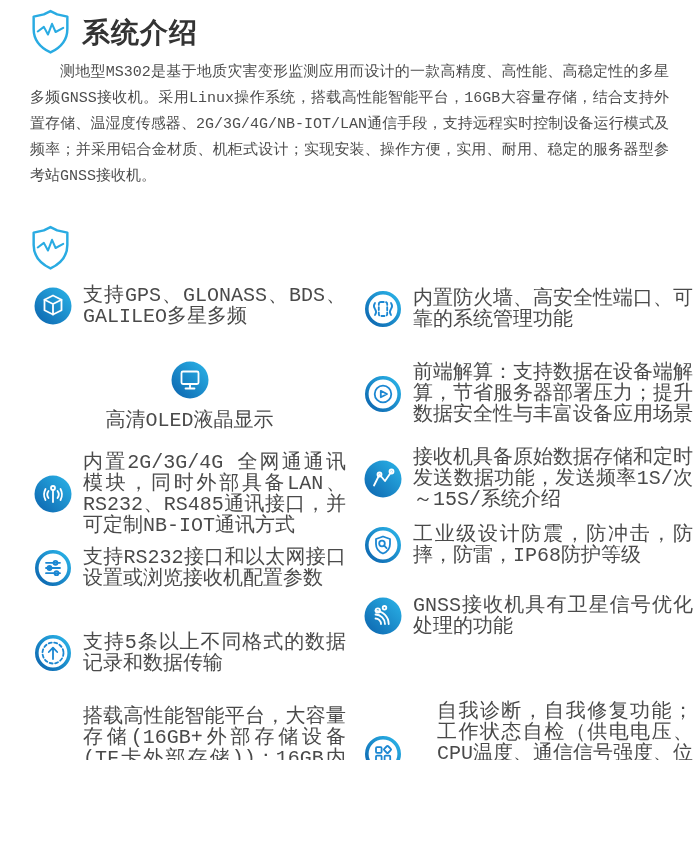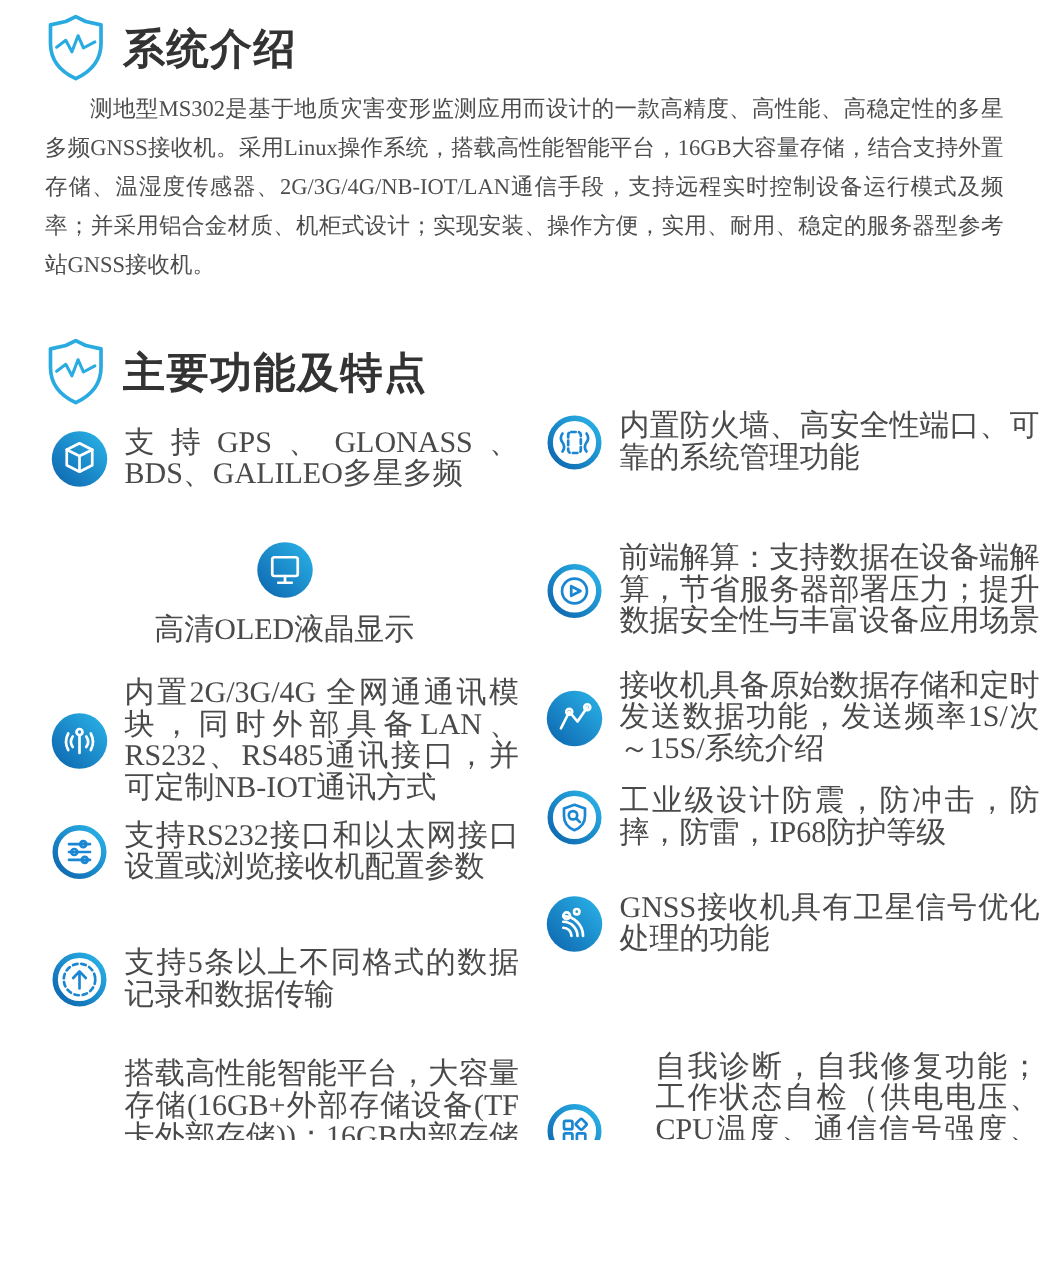--- a/index.html
+++ b/index.html
@@ -1,18 +1,18 @@
 <!DOCTYPE html>
 <html><head>
 <meta charset="utf-8">
 <style>
   html,body{margin:0;padding:0;background:#fff;}
   .page{
     position:relative;width:697px;height:760px;background:#ffffff;
-    font-family:Liberation Serif, serif;overflow:hidden;
+    font-family:Liberation Mono, monospace;overflow:hidden;
   }
   .section-header{position:absolute;display:flex;align-items:center;gap:9px;}
   .section-header .shield{width:45px;height:49px;flex:0 0 auto;}
   .section-title{font-size:28px;font-weight:700;color:#333333;letter-spacing:1px;}
   .intro-paragraph{
     position:absolute;left:30px;top:60px;width:639px;
     font-size:15px;line-height:26px;color:#4d4d4d;
     text-align:justify;text-indent:2em;margin:0;
   }
   .feature-item{
@@ -55,21 +55,20 @@
 
   <p class="intro-paragraph">测地型MS302是基于地质灾害变形监测应用而设计的一款高精度、高性能、高稳定性的多星多频GNSS接收机。采用Linux操作系统，搭载高性能智能平台，16GB大容量存储，结合支持外置存储、温湿度传感器、2G/3G/4G/NB-IOT/LAN通信手段，支持远程实时控制设备运行模式及频率；并采用铝合金材质、机柜式设计；实现安装、操作方便，实用、耐用、稳定的服务器型参考站GNSS接收机。</p>
 
   <div class="section-header" style="left:28px;top:224px;">
     <span class="shield">
       <svg viewBox="0 0 44 48" width="45" height="49">
         <path d="M22 3 L15.5 6.2 L5.5 8.4 V20.5 C5.5 31.5 12 38.8 22 43.5 C32 38.8 38.5 31.5 38.5 20.5 V8.4 L28.5 6.2 Z" fill="none" stroke="#29abe2" stroke-width="2.4" stroke-linejoin="round"></path>
         <path d="M9.5 23 L15.5 18.5 L19.5 26 L23.5 15.5 L27 23.5 L34.5 19.5" fill="none" stroke="#29abe2" stroke-width="2" stroke-linecap="round" stroke-linejoin="round"></path>
       </svg>
     </span>
-    <span class="section-title">主要功能及特点</span>
   </div>
 
   <div class="feature-item col-left" style="top:285px;">
     <span class="badge">
       <svg viewBox="0 0 40 40" width="40" height="40">
         <circle cx="20" cy="20" r="18.5" fill="url(#gblue)"></circle>
         <path class="g-stroke" d="M20 9.5 L28.5 13.8 V24.2 L20 28.5 L11.5 24.2 V13.8 Z"></path>
         <path class="g-stroke" d="M11.5 13.8 L20 18 L28.5 13.8 M20 18 V28.5"></path>
       </svg>
     </span>
@@ -129,21 +128,21 @@
       <svg viewBox="0 0 40 40" width="40" height="40">
         <circle cx="20" cy="20" r="18.5" fill="url(#gblue)"></circle>
         <path class="g-stroke" d="M10.5 20 H13.5 L16.5 14.5 L20.5 25.5 L24 16.5 L26.5 20 H29.5"></path>
         <circle cx="10" cy="20" r="1.3" fill="#fff"></circle>
         <circle cx="30" cy="20" r="1.3" fill="#fff"></circle>
       </svg>
     </span>
     <p class="feature-text">搭载高性能智能平台，大容量存储(16GB+外部存储设备(TF卡外部存储))；16GB内部存储器可储存一年以上的原始数据(5S/次采样频率)，原始数据以文件方式存储，空间不足时以自动覆盖方式循环存储</p>
   </div>
 
-  <div class="feature-item col-right" style="top:274px;">
+  <div class="feature-item col-right" style="top:288px;">
     <span class="badge">
       <svg viewBox="0 0 40 40" width="40" height="40">
         <circle cx="20" cy="20" r="16.2" fill="#ffffff" stroke="url(#gblue)" stroke-width="3.6"></circle>
         <rect class="b-stroke" x="15.8" y="13" width="8.4" height="14" rx="2" stroke-dasharray="3 2.2" stroke-width="1.6"></rect>
         <path class="b-stroke" d="M12 14 q-2.2 3 0 6 q2.2 3 0 6" stroke-width="1.6"></path>
         <path class="b-stroke" d="M28 14 q2.2 3 0 6 q-2.2 3 0 6" stroke-width="1.6"></path>
       </svg>
     </span>
     <p class="feature-text">内置防火墙、高安全性端口、可靠的系统管理功能</p>
   </div>

